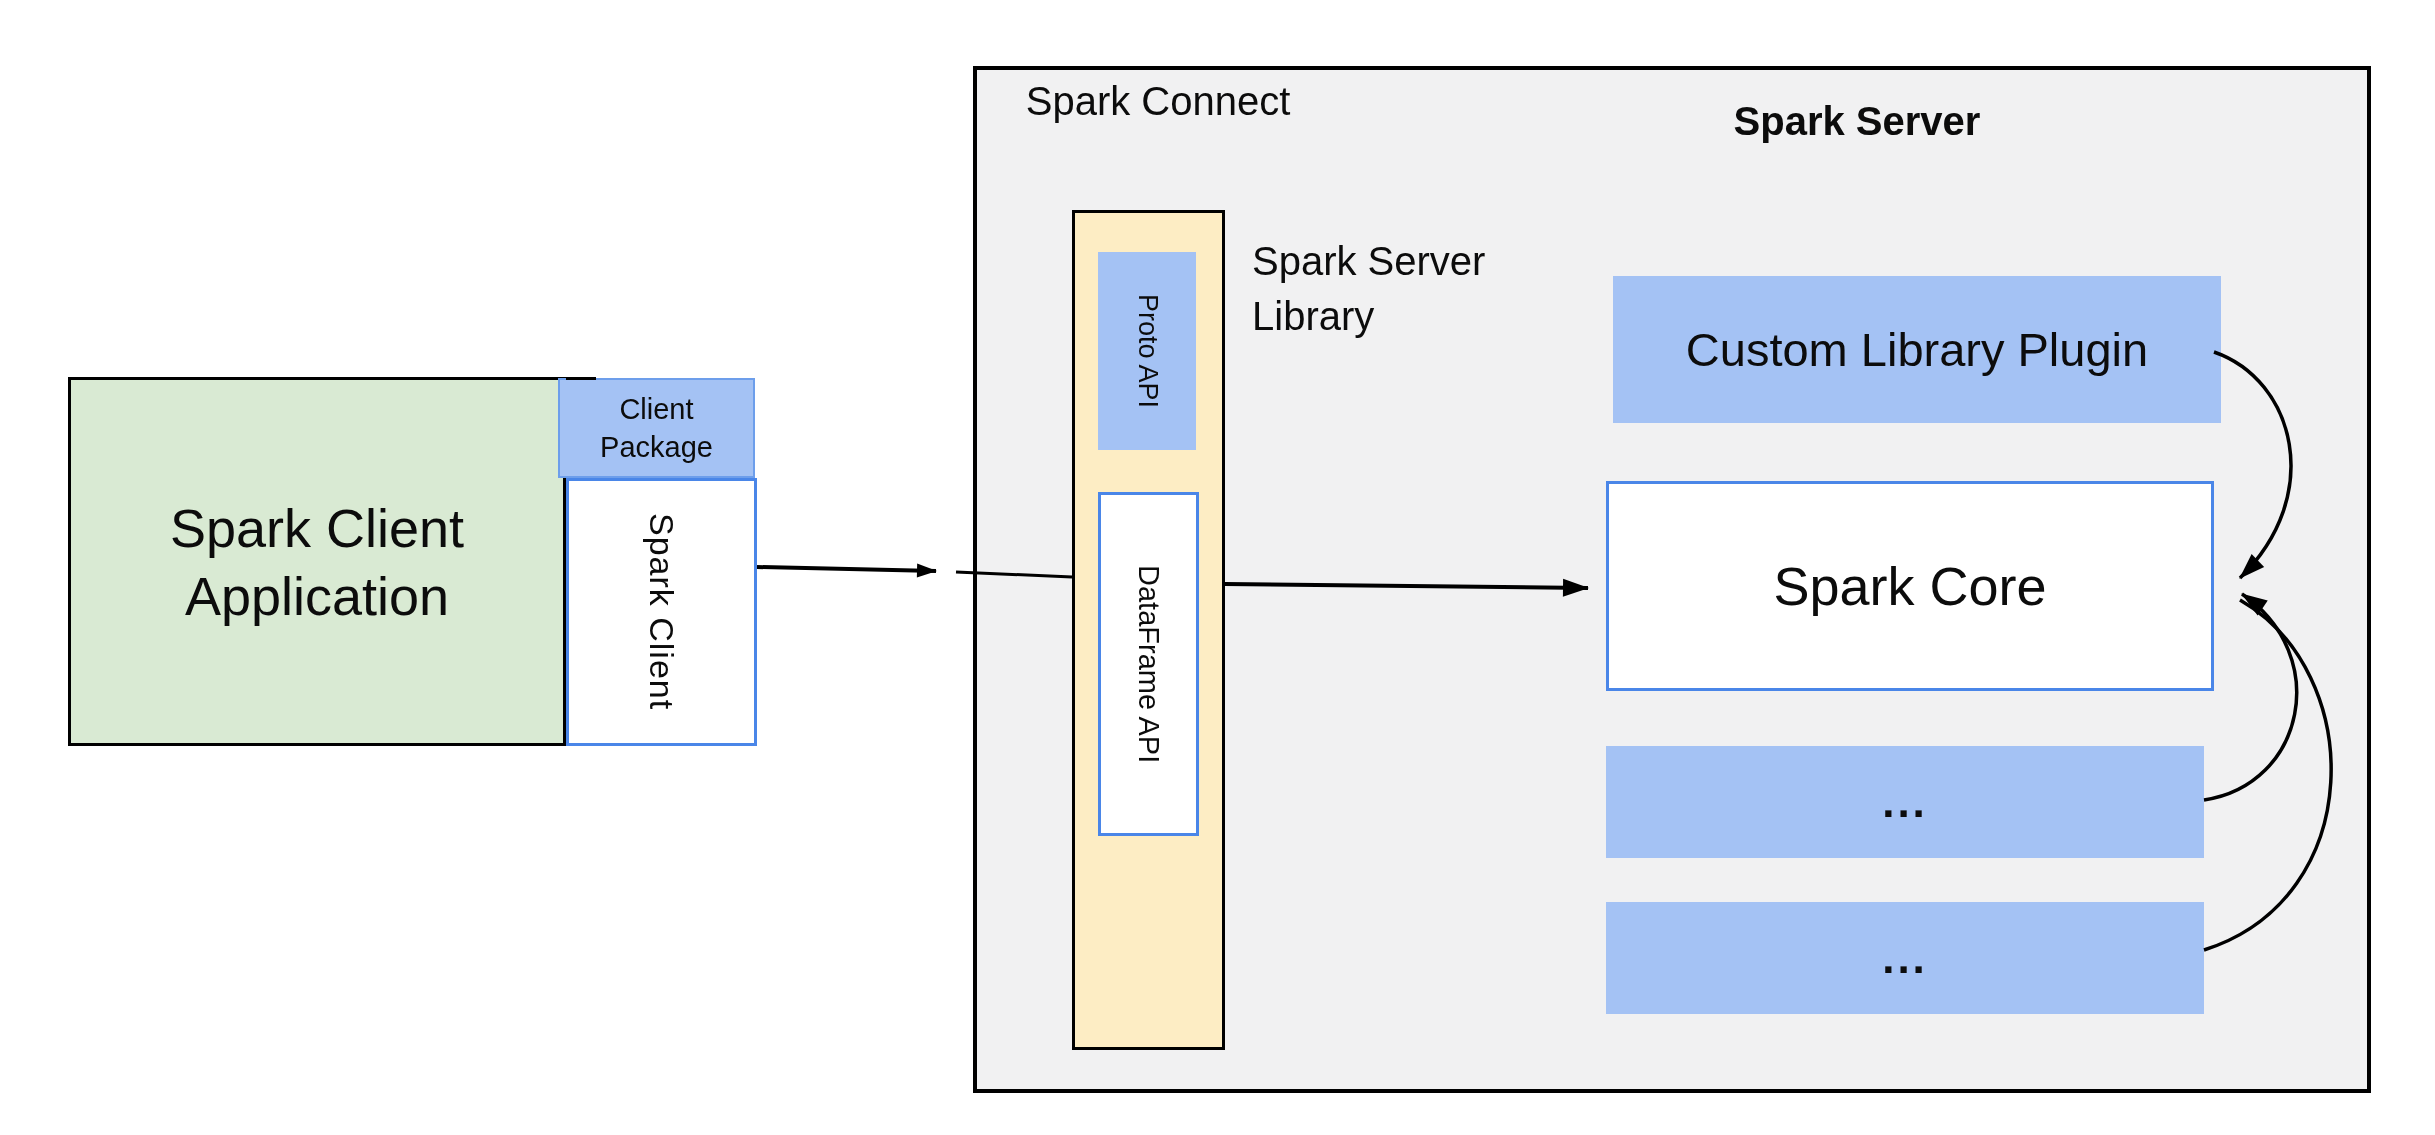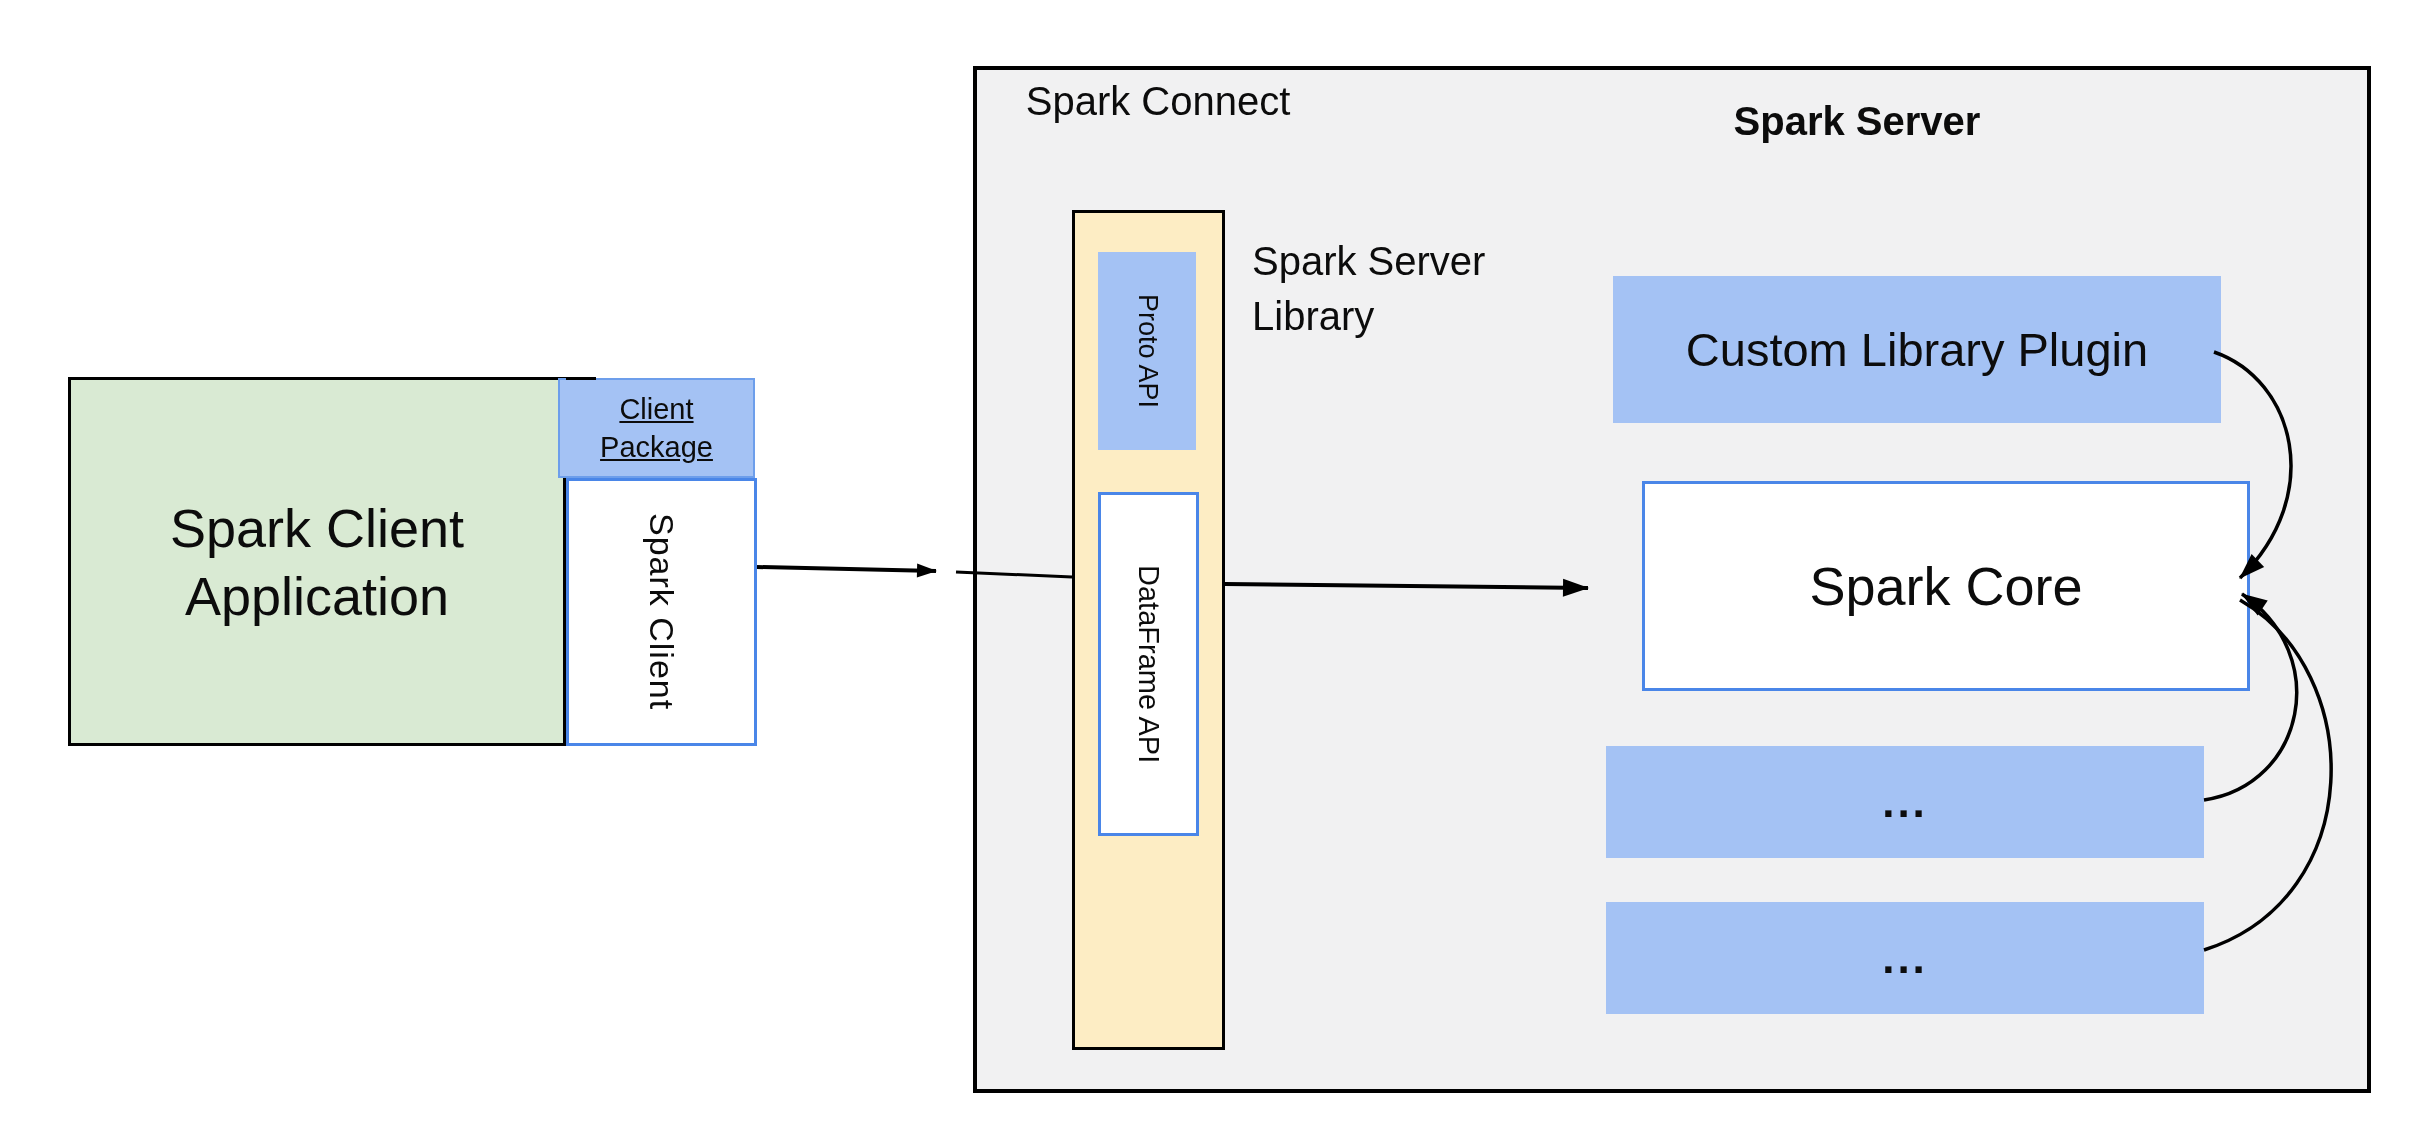--- a/index.html
+++ b/index.html
@@ -14,21 +14,21 @@
   .green-box{
     left:68px;top:377px;width:498px;height:369px;
     background:var(--c-green,#D9EAD3);border:3px solid #000;z-index:2;
   }
   .green-box .label{font-size:54px;line-height:68px;}
   .green-top-ext{left:566px;top:377px;width:30px;height:3px;background:#000;z-index:4;}
   .client-package{
     left:558px;top:378px;width:197px;height:100px;
     background:var(--c-blue,#A4C2F4);border:2px solid var(--c-blueMid,#6D9EEB);z-index:3;
   }
-  .client-package .label{font-size:29px;line-height:38px;text-decoration:underline;}
+  .client-package .label{font-size:29px;line-height:38px;}
   .spark-client-box{
     left:566px;top:478px;width:191px;height:268px;
     background:#fff;border:3px solid var(--c-blueBorder,#4A86E8);z-index:3;
   }
   .vtext{writing-mode:vertical-rl;text-orientation:mixed;white-space:nowrap;}
   .spark-client-box .label{font-size:34px;letter-spacing:1px;}
 
   
   .server-container{
     left:973px;top:66px;width:1398px;height:1027px;
@@ -61,21 +61,21 @@
   }
 
   
   .custom-plugin{
     left:1606px;top:276px;width:608px;height:147px;
     background:var(--c-blue,#A4C2F4);z-index:2;margin-left:7px;
   }
   .custom-plugin .label{font-size:47px;}
   .spark-core{
     left:1606px;top:481px;width:608px;height:210px;
-    background:#fff;border:3px solid var(--c-blueBorder,#4A86E8);z-index:2;margin-left:36px;
+    background:#fff;border:3px solid var(--c-blueBorder,#4A86E8);z-index:2;
   }
   .spark-core .label{font-size:54px;}
   .dots-box-1{left:1606px;top:746px;width:598px;height:112px;background:var(--c-blue,#A4C2F4);z-index:2;}
   .dots-box-2{left:1606px;top:902px;width:598px;height:112px;background:var(--c-blue,#A4C2F4);z-index:2;}
   .dots-box-1 .label,.dots-box-2 .label{font-size:44px;font-weight:bold;letter-spacing:3px;}
 
   .arrows{left:0;top:0;width:2435px;height:1135px;z-index:6;pointer-events:none;}
 </style>
 </head>
 <body>

